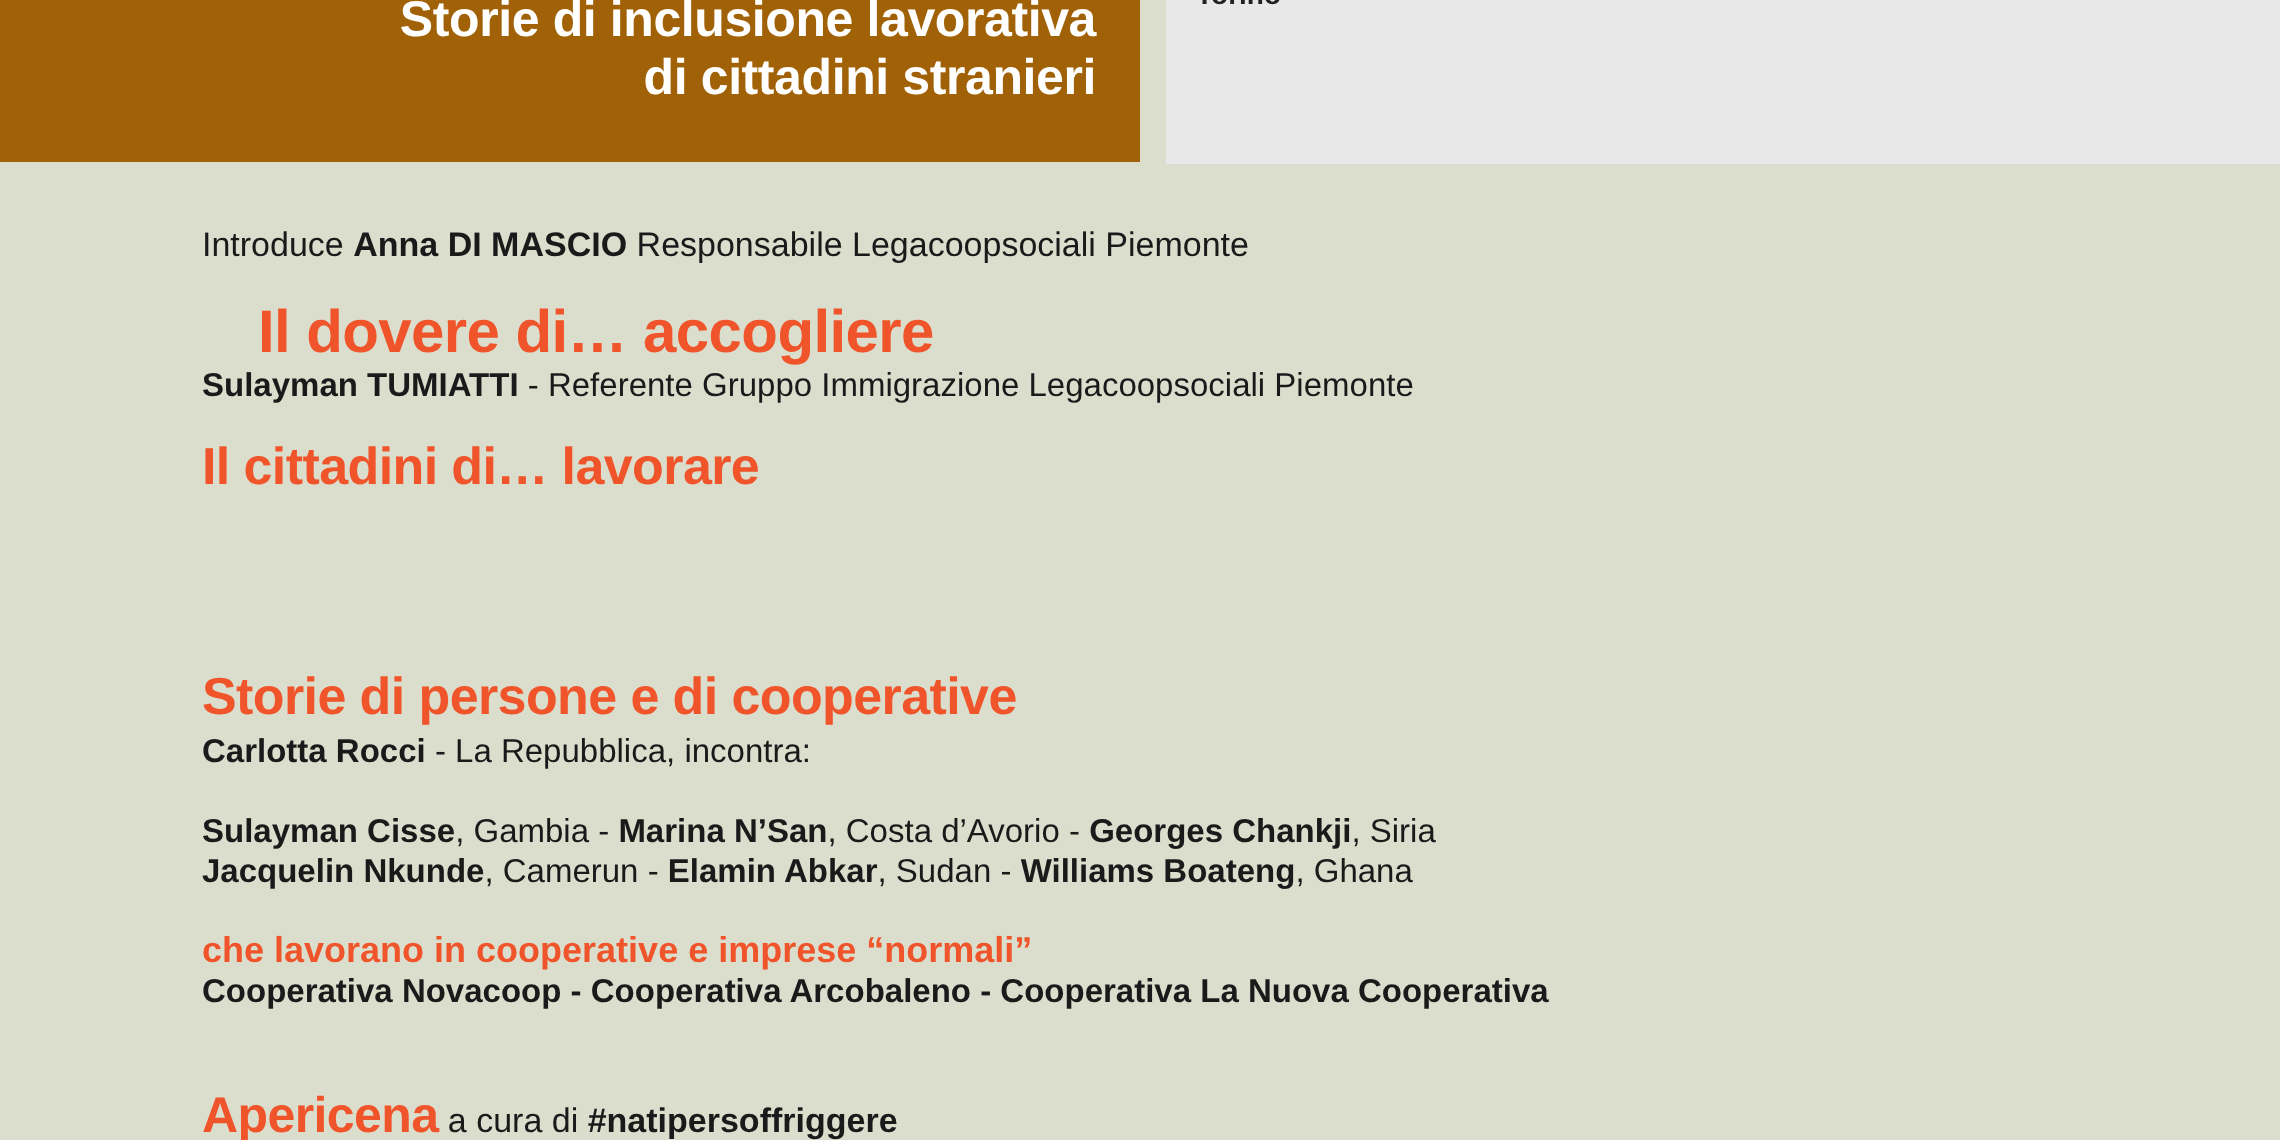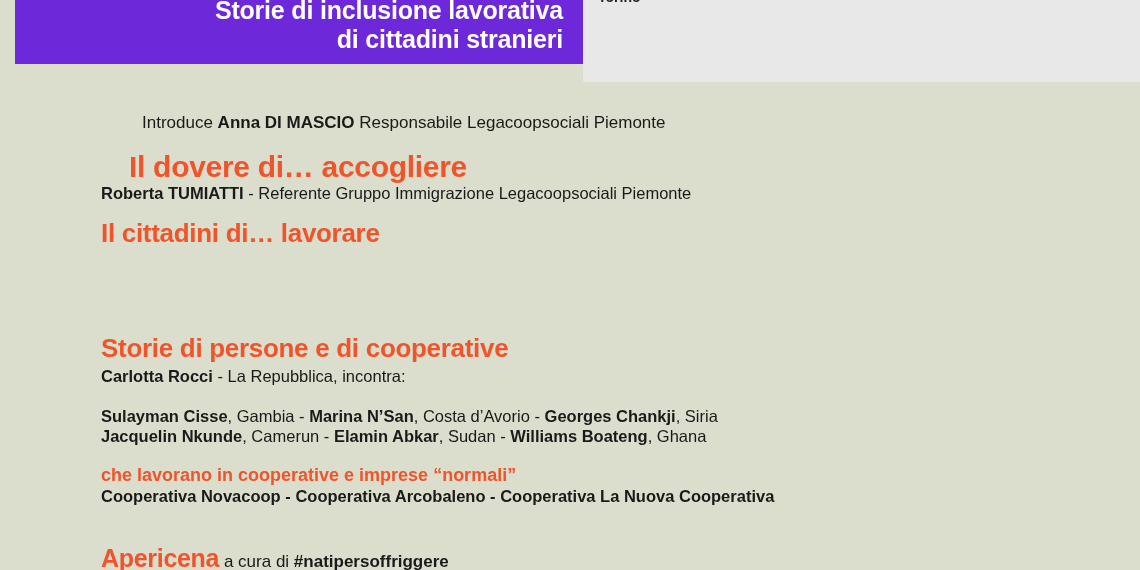--- a/index.html
+++ b/index.html
@@ -17,24 +17,24 @@
 
   
   .top-band {
     position: absolute;
     top: 0; left: 0;
     width: 1140px;
     height: 82px;
   }
   .top-left-block {
     position: absolute;
-    top: 0; left: 15px;
+    top: 0; left: 0;
     width: 570px;
-    height: 64px;
-    background: #6d28d9;
+    height: 81px;
+    background: #a16207;
   }
   .top-right-block {
     position: absolute;
     top: 0; left: 583px;
     width: 557px;
     height: 82px;
     background: #e8e8e8;
   }
   .headline {
     position: absolute;
@@ -71,21 +71,20 @@
     position: absolute;
     left: 101px;
     white-space: nowrap;
   }
 
   .intro {
     top: 30px;
     font-size: 17px;
     color: #1a1a1a;
     line-height: 22px;
-    margin-left: 41px;
   }
   .intro b { font-weight: bold; }
 
   .sec-head {
     color: #f0542a;
     font-weight: bold;
     letter-spacing: -0.3px;
   }
   .sec-1 { top: 68px; font-size: 30px; margin-left: 28px; }
   .sub-1 { top: 102px; font-size: 16.5px; color: #1a1a1a; }
@@ -139,21 +138,21 @@
 </div>
 
 <div class="content">
 
   <div class="line intro">
     <span>Introduce </span><b class="strong">Anna DI MASCIO</b><span> Responsabile Legacoopsociali Piemonte</span>
   </div>
 
   <div class="line sec-head sec-1">Il dovere di… accogliere</div>
   <div class="line sub-1">
-    <b class="strong">Roberta TUMIATTI</b><span class="reg">  -  </span><span class="reg">Referente Gruppo Immigrazione Legacoopsociali Piemonte</span>
+    <b class="strong">Sulayman TUMIATTI</b><span class="reg">  -  </span><span class="reg">Referente Gruppo Immigrazione Legacoopsociali Piemonte</span>
   </div>
 
   <div class="line sec-head sec-2">Il cittadini di…  lavorare</div>
 
   <div class="line sec-head sec-3">Storie di persone e di cooperative</div>
 
   <div class="line row-rocci">
     <b class="strong">Carlotta Rocci</b><span class="reg">  -  </span><span class="reg">La Repubblica, incontra:</span>
   </div>
 

